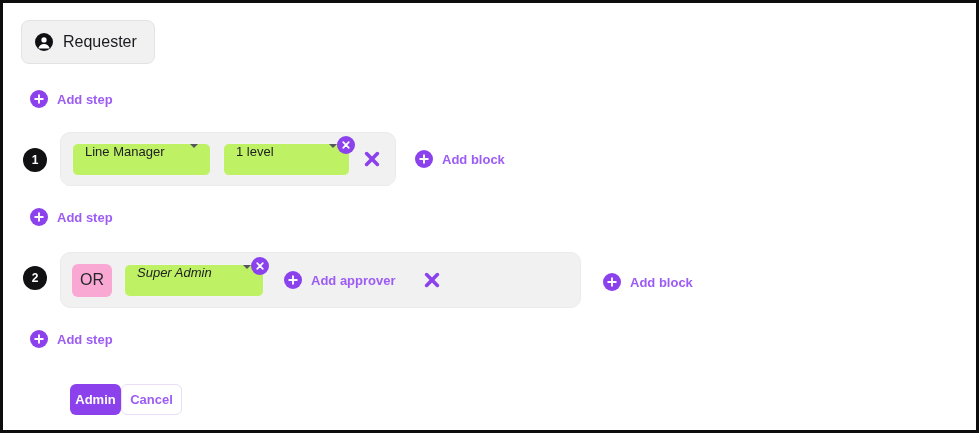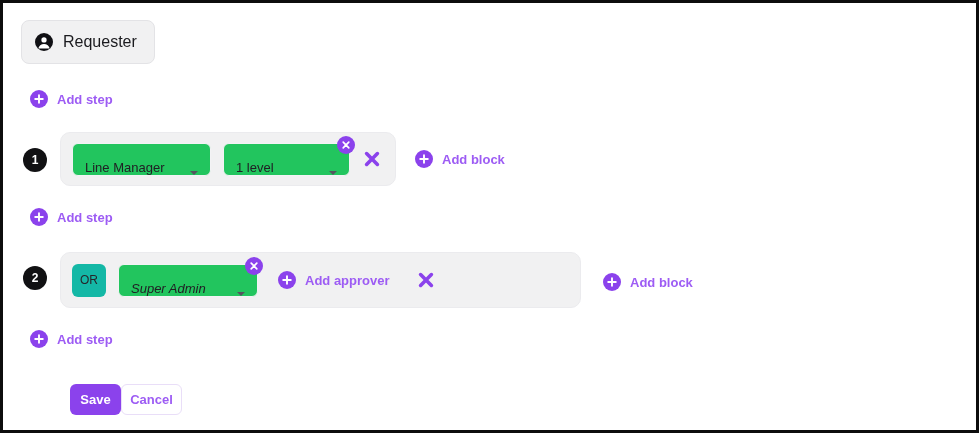--- a/index.html
+++ b/index.html
@@ -49,45 +49,45 @@
   .block {
     position: absolute;
     background: var(--block-background, #f1f1f2);
     border: 1px solid #ebebee; border-radius: 10px;
     display: flex; align-items: center;
     padding-left: 11px; gap: 12px;
   }
 
   
   .select {
-    position: relative; height: 33px; background: #22c55e;
+    position: relative; height: 33px; background: #bef264;
     border: 1px solid #f3f3f5; border-radius: 6px;
-    display: flex; align-items: flex-end; justify-content: space-between;
+    display: flex; align-items: flex-start; justify-content: space-between;
     padding: 0 12px; font-size: 13px; color: #202024; cursor: pointer;
     flex: 0 0 auto;
   }
   .caret {
     width: 0; height: 0; margin-left: 8px;
     border-left: 4px solid transparent; border-right: 4px solid transparent;
     border-top: 4.5px solid #55555e;
   }
   .remove-badge {
     position: absolute; top: -8px; right: -6px;
     width: 18px; height: 18px; border: none; background: transparent;
     padding: 0; cursor: pointer; line-height: 0;
   }
   .remove-badge svg { width: 18px; height: 18px; display: block; }
   .remove-badge .badge-bg { fill: var(--accent, #8b42ec); }
 
   
   .or-chip {
     height: 33px; padding: 0 8px; min-width: 34px;
-    background: #14b8a6; border-radius: 6px;
+    background: #f9a8d4; border-radius: 6px;
     display: flex; align-items: center; justify-content: center;
-    font-size: 12px; font-weight: 500; color: #26262b; flex: 0 0 auto;
+    font-size: 16px; font-weight: 500; color: #26262b; flex: 0 0 auto;
   }
 
   
   .delete-x {
     border: none; background: transparent; padding: 0;
     width: 20px; height: 20px; cursor: pointer; line-height: 0; flex: 0 0 auto;
   }
   .delete-x svg { width: 20px; height: 20px; display: block; }
   .delete-x path { stroke: var(--accent, #8b42ec); }
 
@@ -218,16 +218,16 @@
   </div>
 
   <div class="add-link" style="left:27px; top:327px;">
     <svg class="plus-circle" viewBox="0 0 18 18" aria-hidden="true">
       <circle class="plus-bg" cx="9" cy="9" r="9"></circle>
       <path d="M9 5.2v7.6M5.2 9h7.6" stroke="#fff" stroke-width="1.9" stroke-linecap="round"></path>
     </svg>
     <span>Add step</span>
   </div>
 
-  <button class="btn btn-save">Save</button>
+  <button class="btn btn-save">Admin</button>
   <button class="btn btn-cancel">Cancel</button>
 
 </div>
 
 </body></html>

